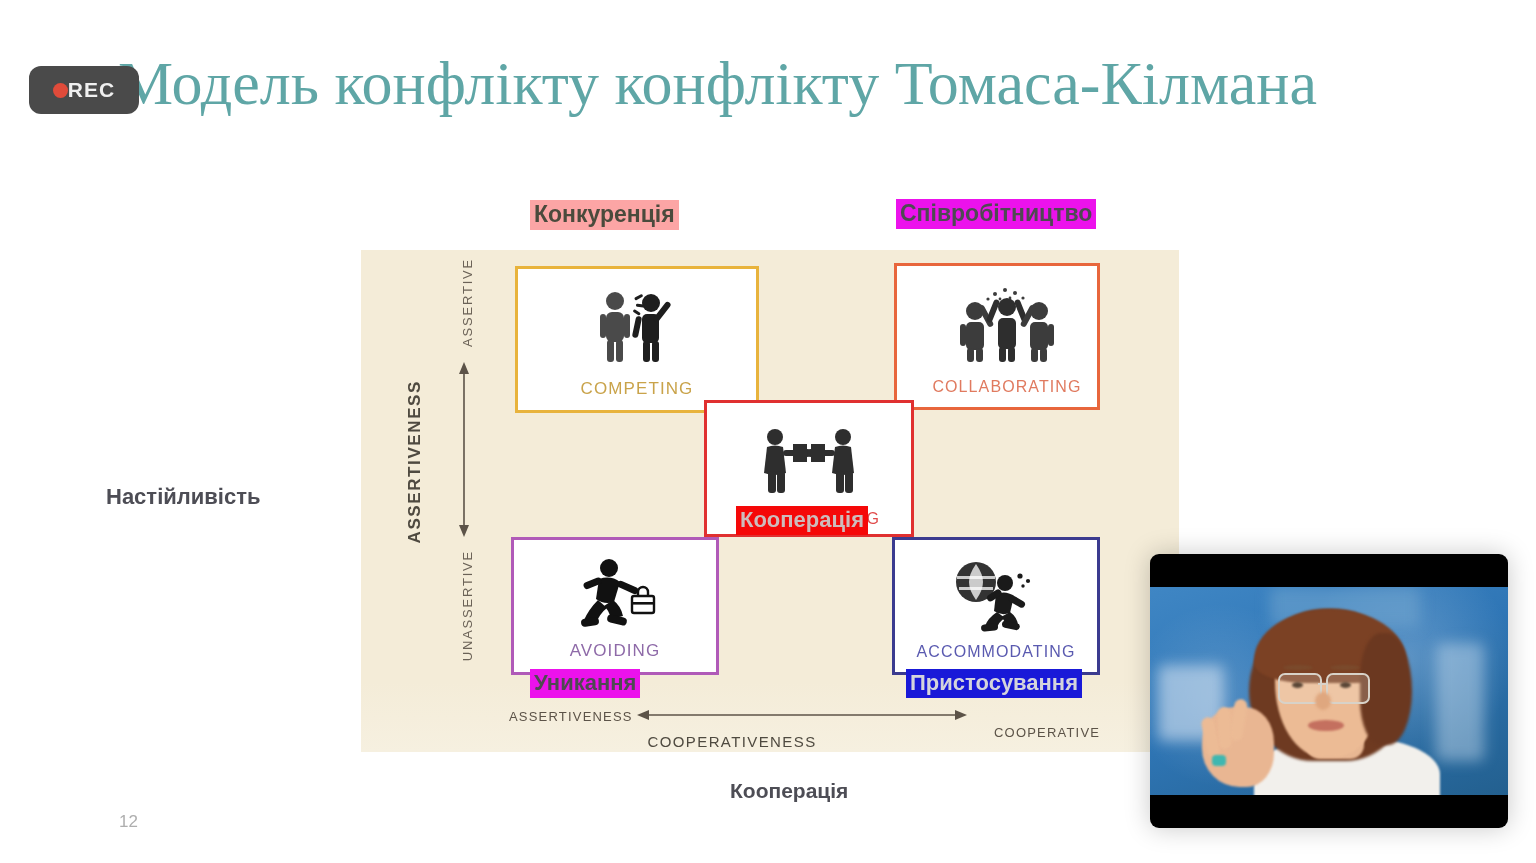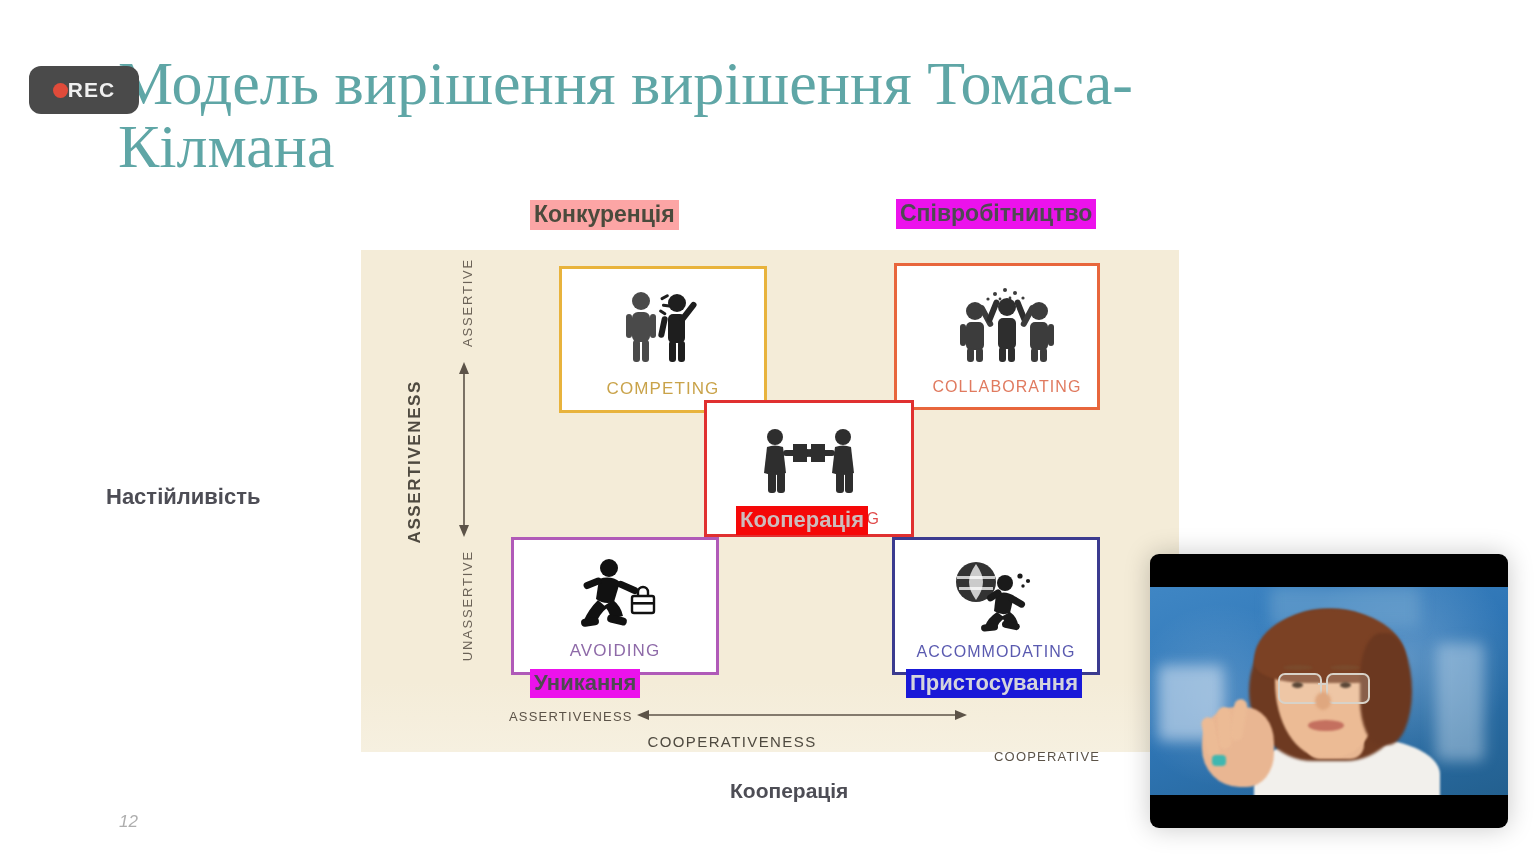--- a/index.html
+++ b/index.html
@@ -71,21 +71,20 @@
     font-family: "Liberation Sans", sans-serif;
   }
 
   
   #page-number {
     position: absolute;
     left: 119px; top: 812px;
     color: #aeaeae;
     font-size: 17px;
     font-family: "Liberation Sans", sans-serif;
-    font-style: italic;
   }
 
   
   #tki-diagram {
     position: absolute;
     left: 361px; top: 250px;
     width: 818px; height: 502px;
     background: #f4ecd8;
     background-image: linear-gradient(to bottom, #f4ecd8 0%, #f4ecd8 86%, #f6f0e0 100%);
   }
@@ -128,21 +127,21 @@
   
   .h-axis-text {
     position: absolute;
     color: #5c5348;
     font-family: "Liberation Sans", sans-serif;
     letter-spacing: 1.2px;
     white-space: nowrap;
     font-size: 13px;
   }
   #h-axis-left  { left: 148px; top: 459px; }
-  #h-axis-right { left: 633px; top: 459px; margin-top: 40px; }
+  #h-axis-right { left: 633px; top: 435px; margin-top: 40px; }
   #h-axis-main  {
     left: 371px; top: 483px;
     font-size: 15px;
     letter-spacing: 1.4px;
     color: #4f4a40;
     transform: translateX(-50%);
   }
   #h-axis-arrow {
     position: absolute;
     left: 276px; top: 458px;
@@ -169,23 +168,22 @@
   }
   .quad .quad-label {
     font-family: "Liberation Sans", sans-serif;
     font-size: 17px;
     letter-spacing: 1.1px;
     padding-bottom: 11px;
     white-space: nowrap;
   }
 
   #quad-competing {
-    left: 154px; top: 16px; width: 208px; height: 147px;
+    left: 154px; top: 16px; width: 244px; height: 147px;
     border: 3px solid #e8b33c;
-    margin-left: 44px;
   }
   #quad-competing .quad-label { color: #c9a34a; }
 
   #quad-collaborating {
     left: 533px; top: 13px; width: 206px; height: 147px;
     border: 3px solid #e8663c;
     padding-left: 20px;
   }
   #quad-collaborating .quad-label { color: #e07a5f; font-size: 16px; }
 
@@ -416,21 +414,21 @@
   svg { display: block; }
 </style>
 </head>
 <body>
 
 <div id="rec-badge">
   <span id="rec-dot"></span>
   <span id="rec-label">REC</span>
 </div>
 
-<div id="slide-title">Модель вирішення вирішення Томаса-Кілмана</div>
+<div id="slide-title">Модель конфлікту конфлікту Томаса-Кілмана</div>
 
 <div id="label-assertiveness-ua">Настійливість</div>
 <div id="label-cooperativeness-ua">Кооперація</div>
 
 <div id="page-number">12</div>
 
 <div id="tki-diagram">
 
   <div class="v-axis-text" id="v-axis-main">ASSERTIVENESS</div>
   <div class="v-axis-text" id="v-axis-top">ASSERTIVE</div>

